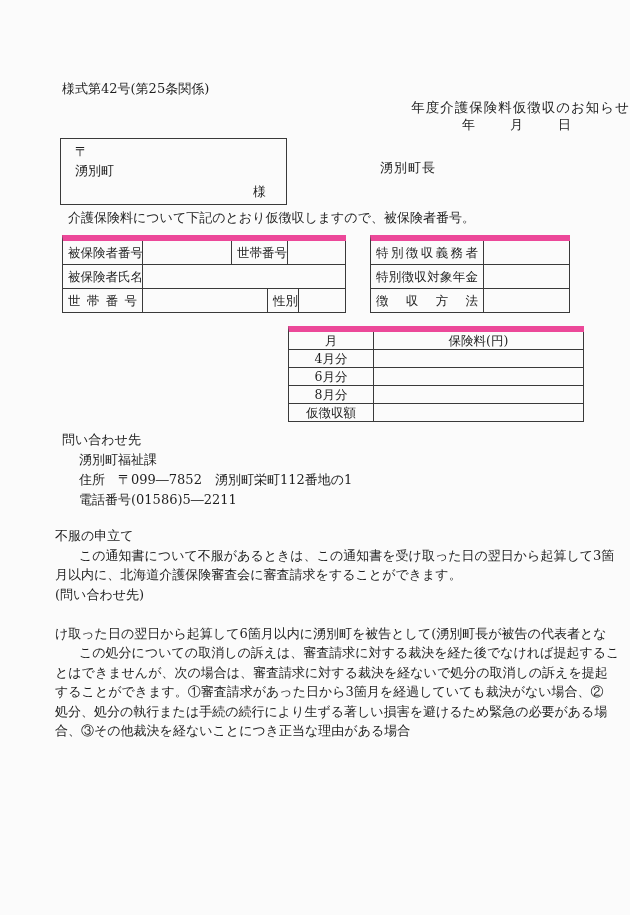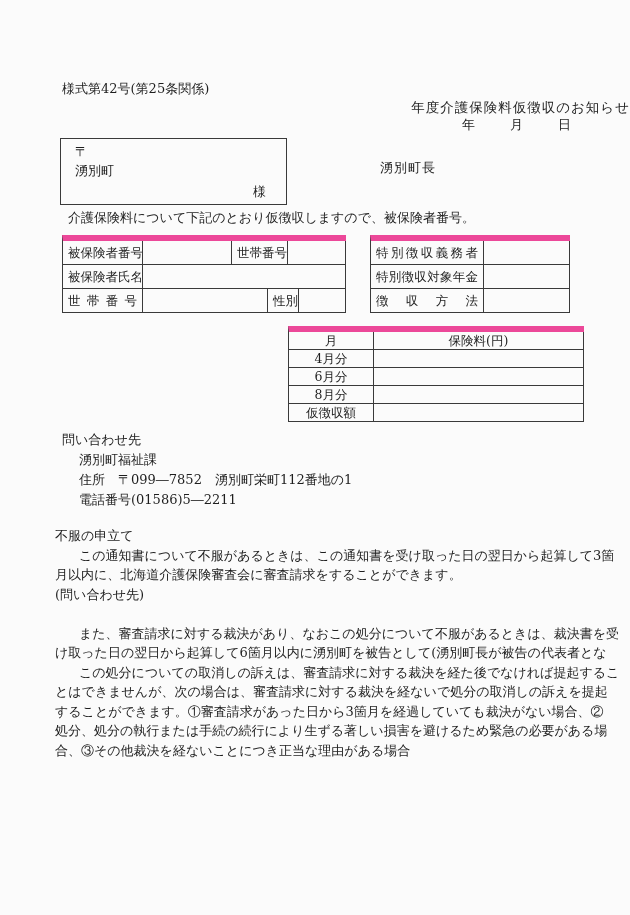--- a/index.html
+++ b/index.html
@@ -140,21 +140,20 @@
     <div class="sub">住所　〒099―7852　湧別町栄町112番地の1</div>
     <div class="sub">電話番号(01586)5―2211</div>
   </div>
 
   <div class="abs appeal">
     <div class="line">不服の申立て</div>
     <div class="line fl">この通知書について不服があるときは、この通知書を受け取った日の翌日から起算して3箇</div>
     <div class="line">月以内に、北海道介護保険審査会に審査請求をすることができます。</div>
     <div class="line">(問い合わせ先)</div>
     <div class="line blank"></div>
-    <div class="line fl">また、審査請求に対する裁決があり、なおこの処分について不服があるときは、裁決書を受</div>
     <div class="line">け取った日の翌日から起算して6箇月以内に湧別町を被告として(湧別町長が被告の代表者とな</div>
     <div class="line fl">この処分についての取消しの訴えは、審査請求に対する裁決を経た後でなければ提起するこ</div>
     <div class="line">とはできませんが、次の場合は、審査請求に対する裁決を経ないで処分の取消しの訴えを提起</div>
     <div class="line">することができます。①審査請求があった日から3箇月を経過していても裁決がない場合、②</div>
     <div class="line">処分、処分の執行または手続の続行により生ずる著しい損害を避けるため緊急の必要がある場</div>
     <div class="line">合、③その他裁決を経ないことにつき正当な理由がある場合</div>
   </div>
 
 </div>
 

